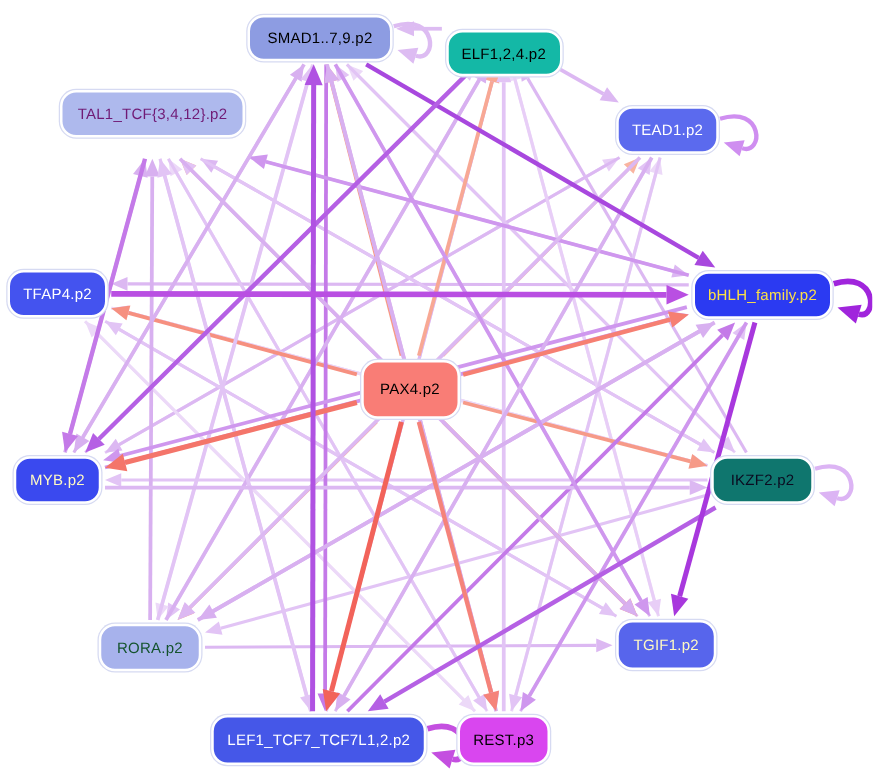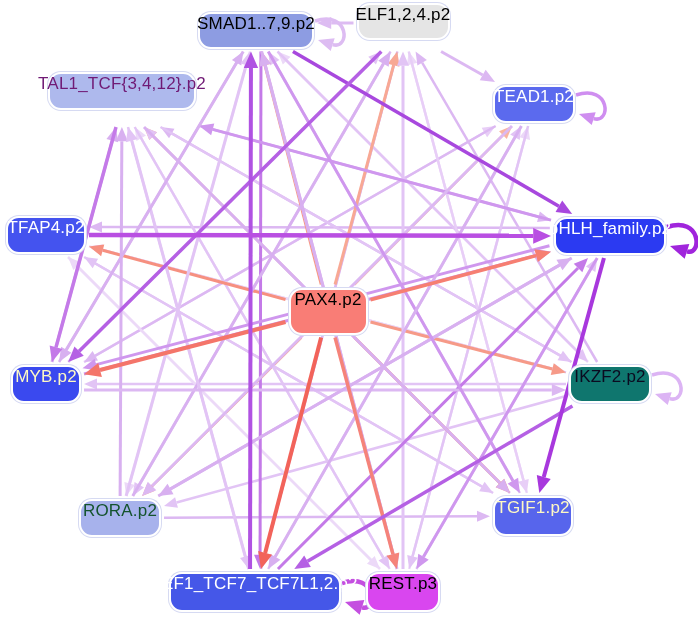--- a/index.html
+++ b/index.html
@@ -1,22 +1,22 @@
 <!DOCTYPE html>
 <html><head>
 <meta charset="utf-8">
 <style>
   html,body{margin:0;padding:0;background:#ffffff;}
   #stage{position:relative;width:698px;height:623px;background:#ffffff;overflow:hidden;
          font-family:"Liberation Sans", sans-serif;}
   #edge-layer{position:absolute;left:0;top:0;width:698px;height:623px;}
-  .node{position:absolute;display:flex;justify-content:center;
+  .node{position:absolute;display:flex;align-items:center;justify-content:center;
         border-radius:13px;border:2px solid #ffffff;
         box-shadow:0 0 0 1px #d6daf2;
-        font-size:17px;letter-spacing:0.2px;box-sizing:border-box;
+        font-size:12px;letter-spacing:0.2px;box-sizing:border-box;
         white-space:nowrap;cursor:pointer;}
 </style>
 </head>
 <body>
 
 <div id="stage">
   <svg id="edge-layer" width="698" height="623" viewBox="0 0 698 623">
       <g>
         <line x1="301.5" y1="284.5" x2="153.1923881554251" y2="136.1923881554251" stroke="#f8ab97" stroke-width="2.5" stroke-linecap="butt"></line>
         <polygon points="144,127 157.06379778242146,132.32097852842875 149.32097852842875,140.06379778242146" fill="#f8ab97"></polygon>
@@ -347,33 +347,33 @@
       </g>
       <g>
         <path d="M 342 583 C 377 572 377 612 361.98974360902355 607.3092948778199" fill="none" stroke="#c44fe0" stroke-width="4.5"></path>
         <polygon points="345,602 364.30883168065554,599.8882130485975 359.67065553739155,614.7303767070422" fill="#c44fe0"></polygon>
       </g>
     </svg>
   <div id="node-layer">
       <div class="node" style="left: 198px; top: 11.5px; width: 116px; height: 37px; background: rgb(141, 156, 226); color: rgb(0, 0, 0);">
         <span>SMAD1..7,9.p2</span>
       </div>
-      <div class="node" style="left: 356.5px; top: 3px; width: 93px; height: 37px; background: #e5e5e5; color: rgb(0, 0, 0);">
+      <div class="node" style="left: 356.5px; top: 24px; width: 93px; height: 37px; background: #14b8a6; color: rgb(0, 0, 0);">
         <span>ELF1,2,4.p2</span>
       </div>
       <div class="node" style="left: 48px; top: 72px; width: 148px; height: 38px; background: rgb(174, 185, 237); color: #701a75;">
         <span>TAL1_TCF{3,4,12}.p2</span>
       </div>
       <div class="node" style="left: 493px; top: 85px; width: 82px; height: 38px; background: rgb(91, 106, 238); color: rgb(255, 255, 255);">
         <span>TEAD1.p2</span>
       </div>
       <div class="node" style="left: 6px; top: 216px; width: 80px; height: 38px; background: rgb(68, 83, 239); color: rgb(255, 255, 255);">
         <span>TFAP4.p2</span>
       </div>
-      <div class="node" style="left: 554px; top: 217px; width: 112px; height: 38px; background: rgb(43, 58, 242); color: #ffffff;">
+      <div class="node" style="left: 554px; top: 217px; width: 112px; height: 38px; background: rgb(43, 58, 242); color: #fde047;">
         <span>bHLH_family.p2</span>
       </div>
       <div class="node" style="left: 288.5px; top: 287.5px; width: 79px; height: 47px; background: rgb(249, 125, 118); color: rgb(0, 0, 0);">
         <span>PAX4.p2</span>
       </div>
       <div class="node" style="left: 11px; top: 365px; width: 70px; height: 38px; background: rgb(58, 73, 239); color: #fef9c3;">
         <span>MYB.p2</span>
       </div>
       <div class="node" style="left: 569px; top: 365px; width: 82px; height: 38px; background: #0f766e; color: rgb(11, 11, 32);">
         <span>IKZF2.p2</span>

